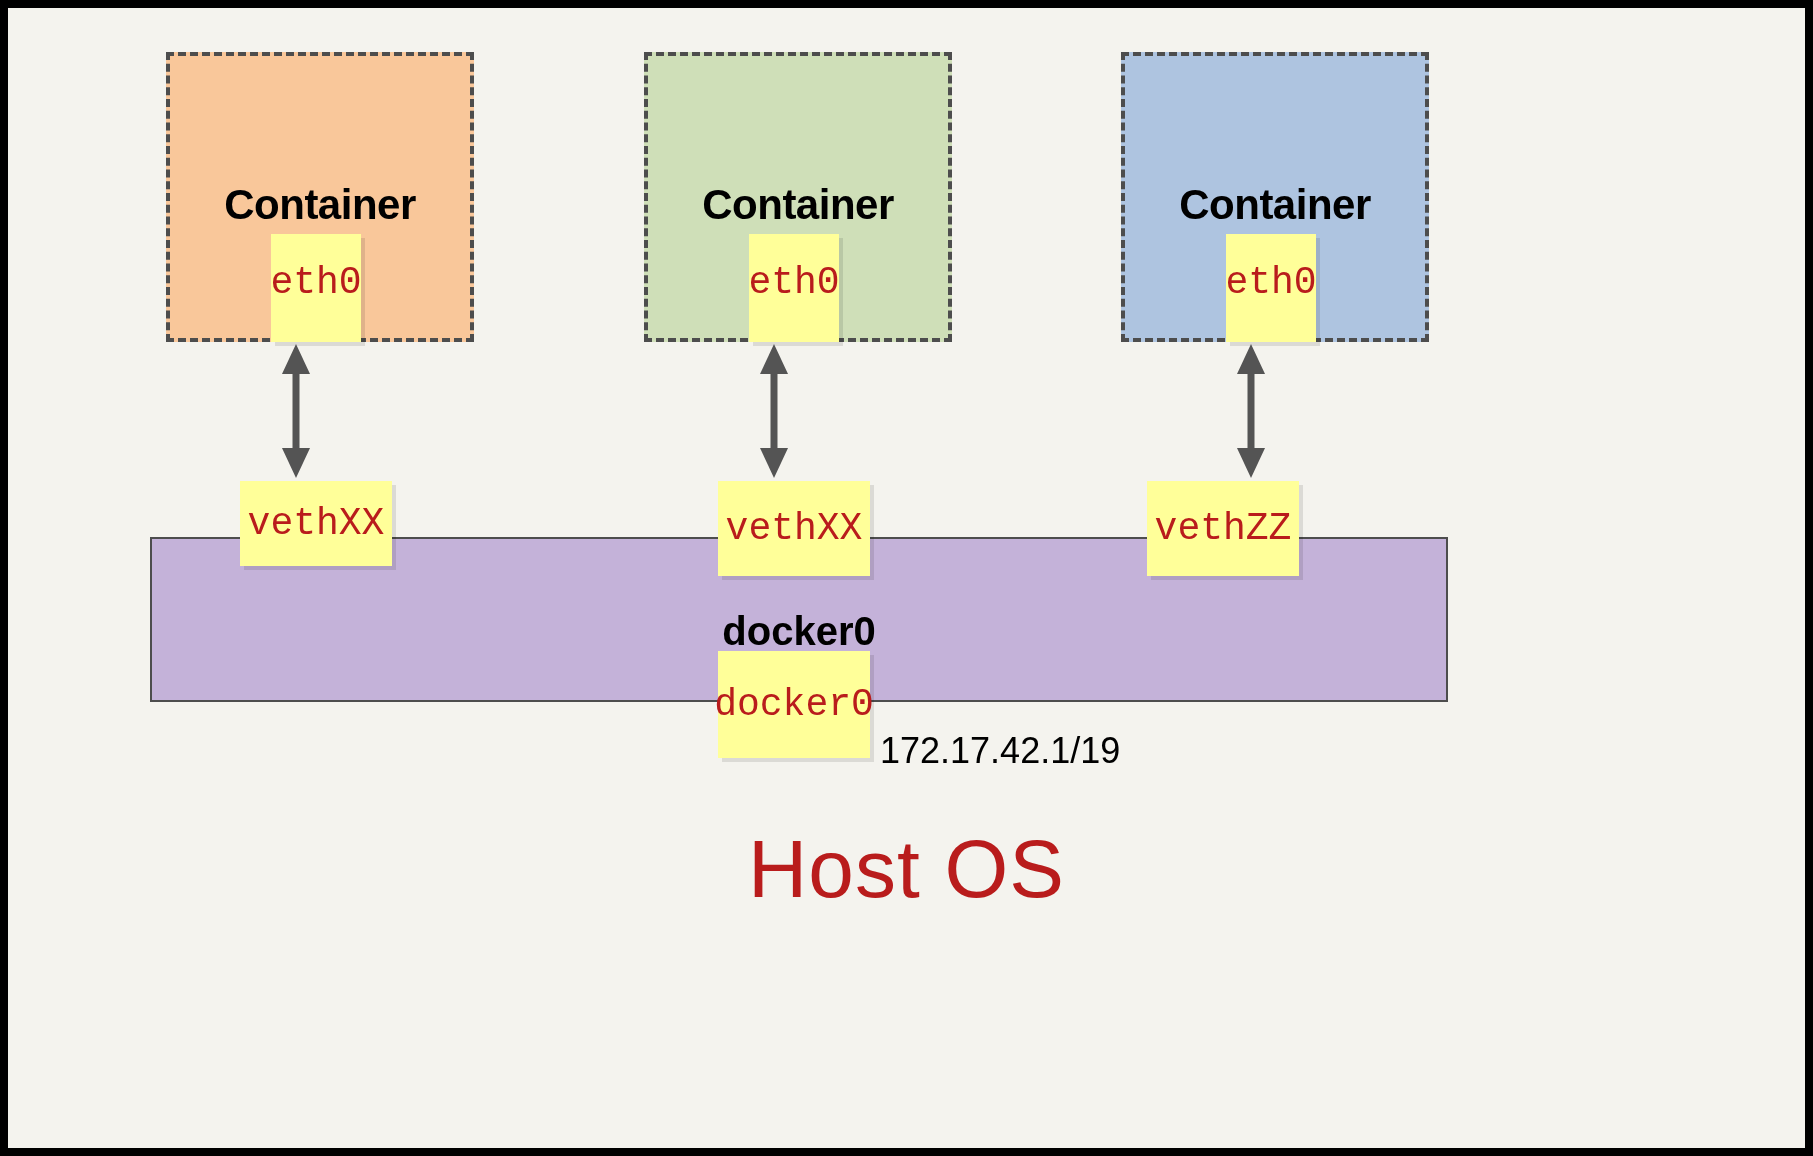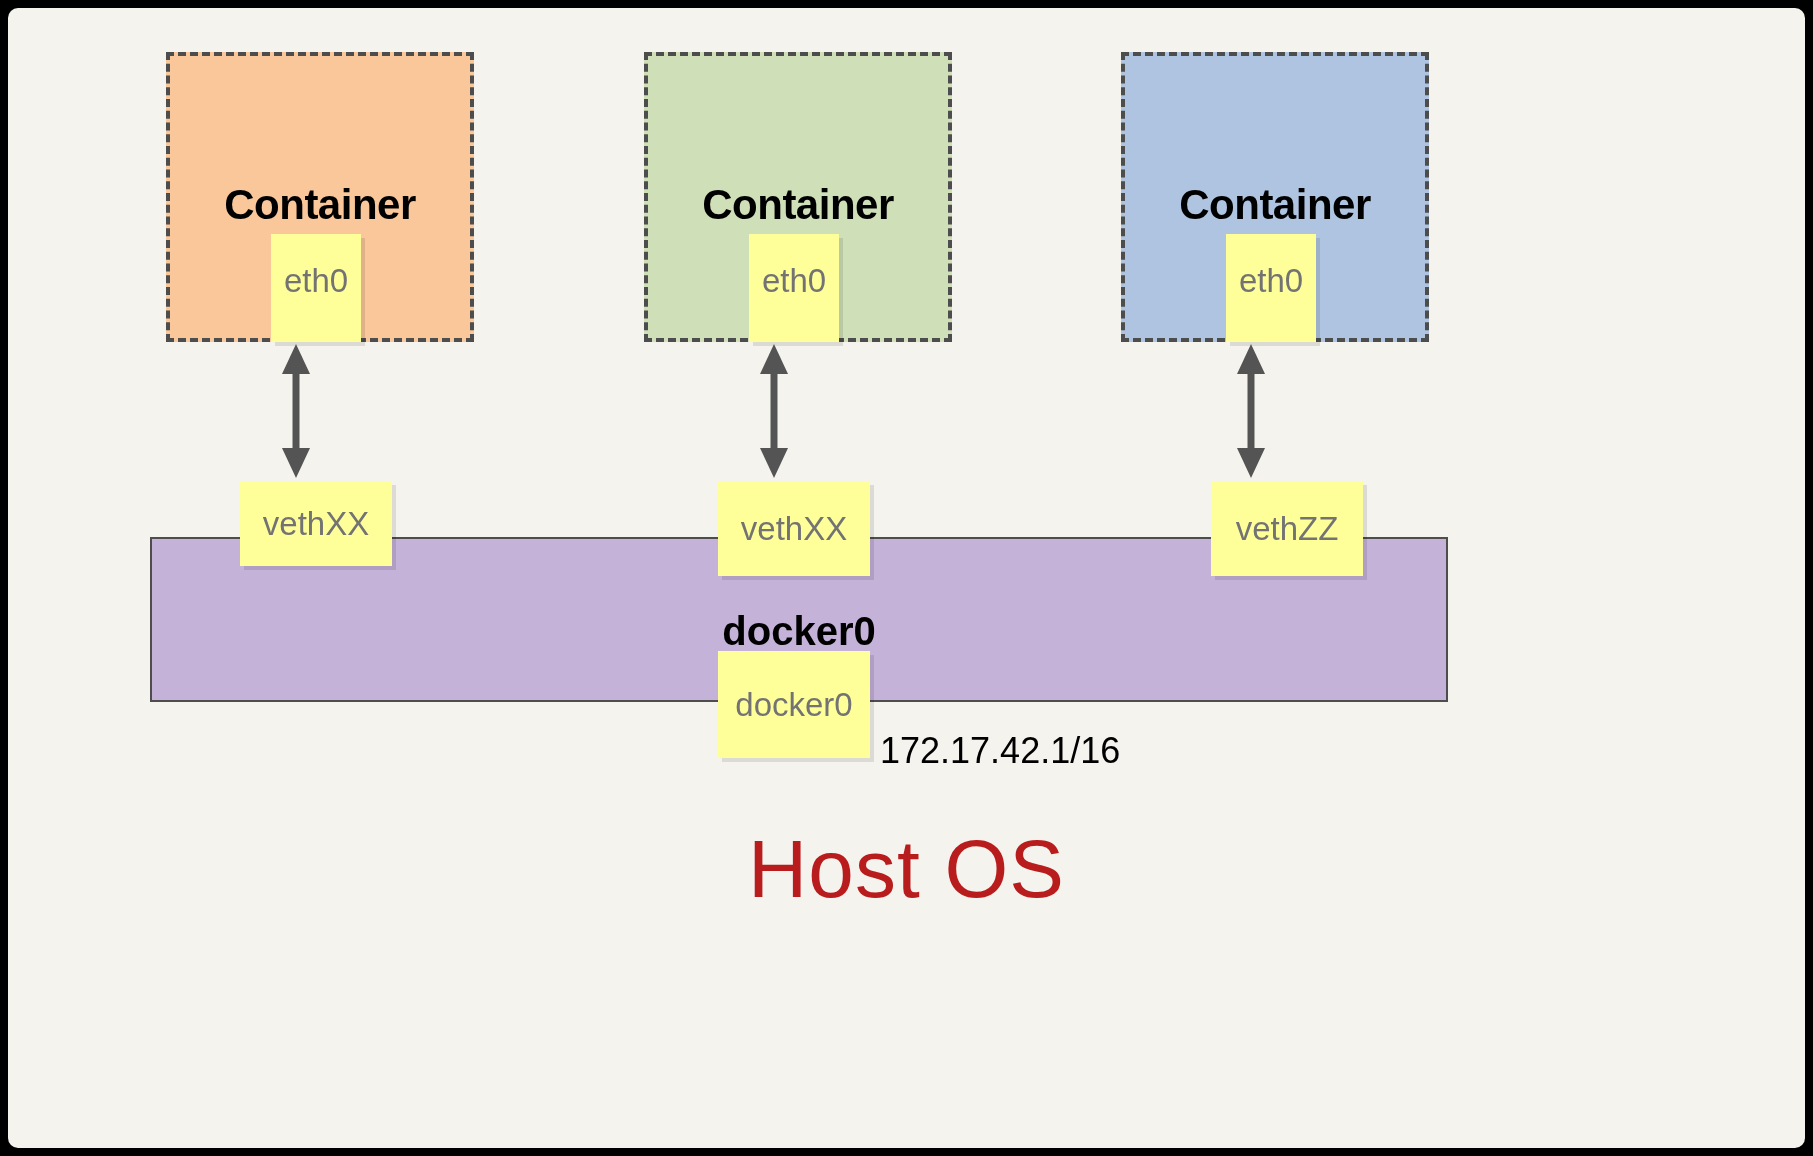--- a/index.html
+++ b/index.html
@@ -20,21 +20,20 @@
     overflow: hidden;
   }
   #frame {
     position: absolute;
     left: 8px;
     top: 8px;
     width: 1797px;
     height: 1140px;
     background: #f4f3ee;
     overflow: hidden;
-    border-radius: 10px;
   }
 
   
   .container-box {
     position: absolute;
     border: 4px dashed #4d4d4d;
     box-sizing: border-box;
   }
   .container-title {
     position: absolute;
@@ -51,23 +50,24 @@
 
   
   .note {
     position: absolute;
     background: #ffff99;
     box-shadow: 4px 4px 0 rgba(0,0,0,0.10);
     box-sizing: border-box;
     display: flex;
     align-items: center;
     justify-content: center;
-    color: #737373;
-    font-size: 33px;
+    color: #b91c1c;
+    font-size: 38px;
     line-height: 1;
+    font-family: Liberation Mono, monospace;
   }
   .note.eth {
     align-items: flex-start;
     padding-top: 30px;
   }
 
   
   #docker-bar {
     position: absolute;
     left: 142px;
@@ -167,26 +167,26 @@
     <div id="docker-bar">
       <div id="docker-bar-label">docker0</div>
     </div>
 
     <div class="note" style="left:232px; top:473px; width:152px; height:85px;">
       <span>vethXX</span>
     </div>
     <div class="note" style="left:710px; top:473px; width:152px; height:95px;">
       <span>vethXX</span>
     </div>
-    <div class="note" style="left:1203px; top:473px; width:152px; height:95px;">
+    <div class="note" style="left:1139px; top:473px; width:152px; height:95px;">
       <span>vethZZ</span>
     </div>
 
     <div class="note" style="left:710px; top:643px; width:152px; height:107px;">
       <span>docker0</span>
     </div>
 
-    <div id="ip-label">172.17.42.1/16</div>
+    <div id="ip-label">172.17.42.1/19</div>
 
     <div id="host-os">Host OS</div>
 
   </div>
 </div>
 
 </body></html>

